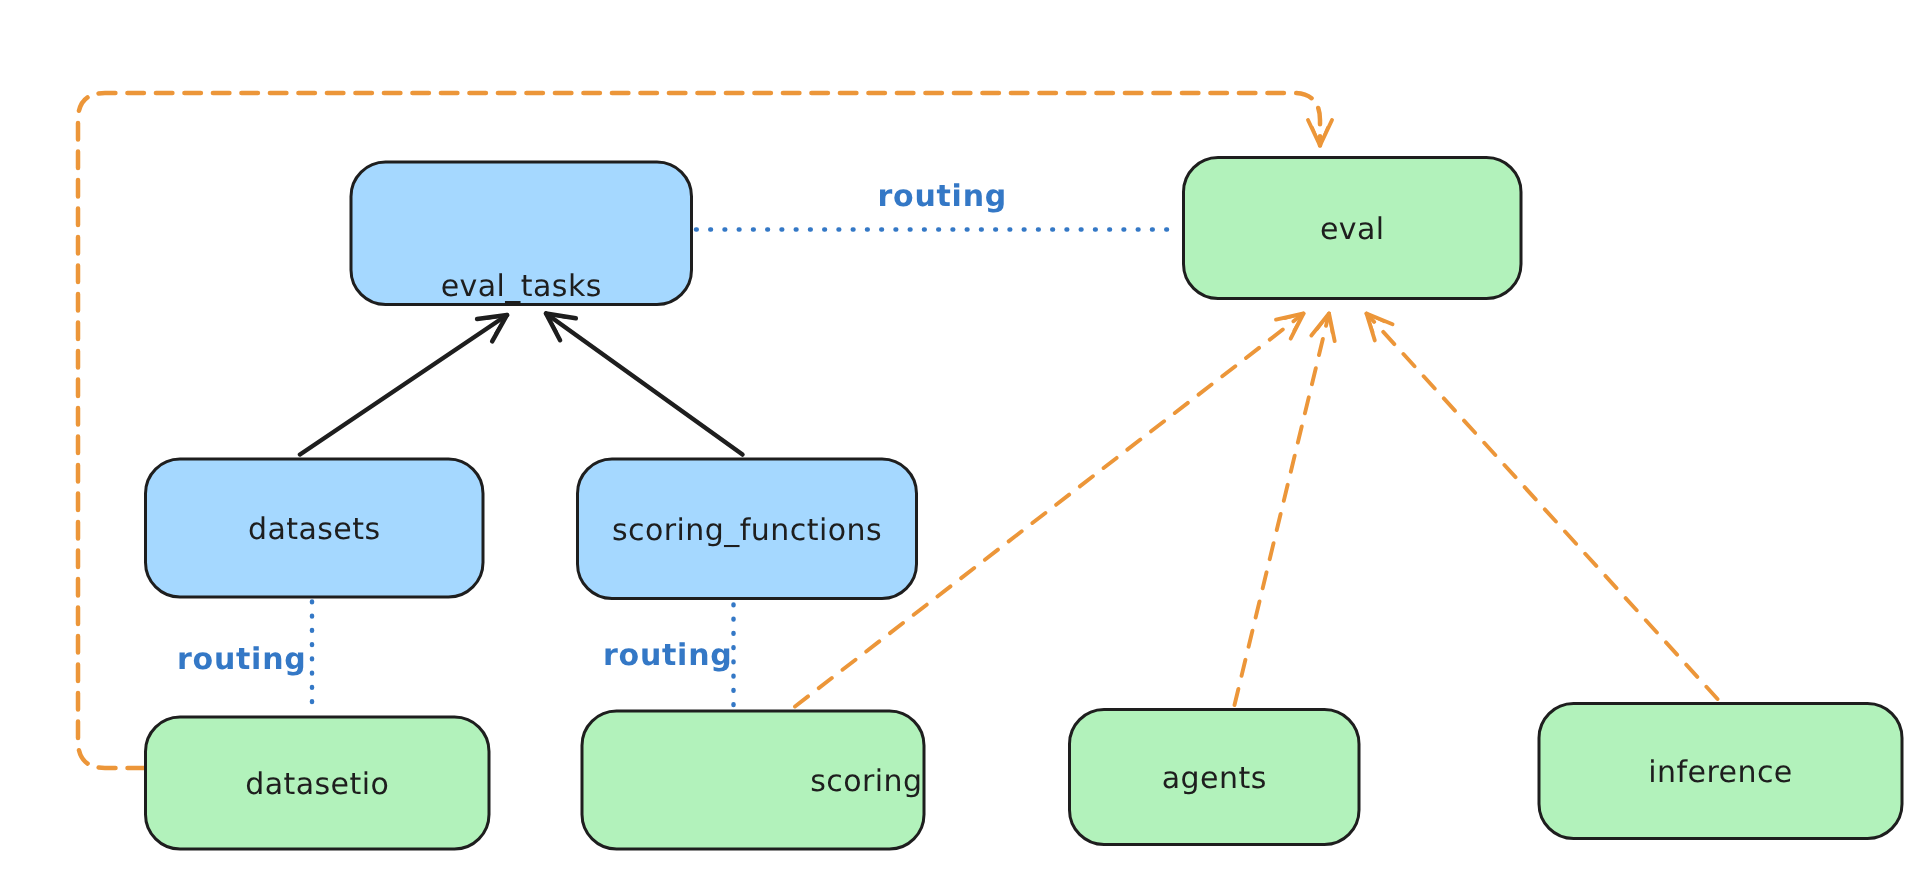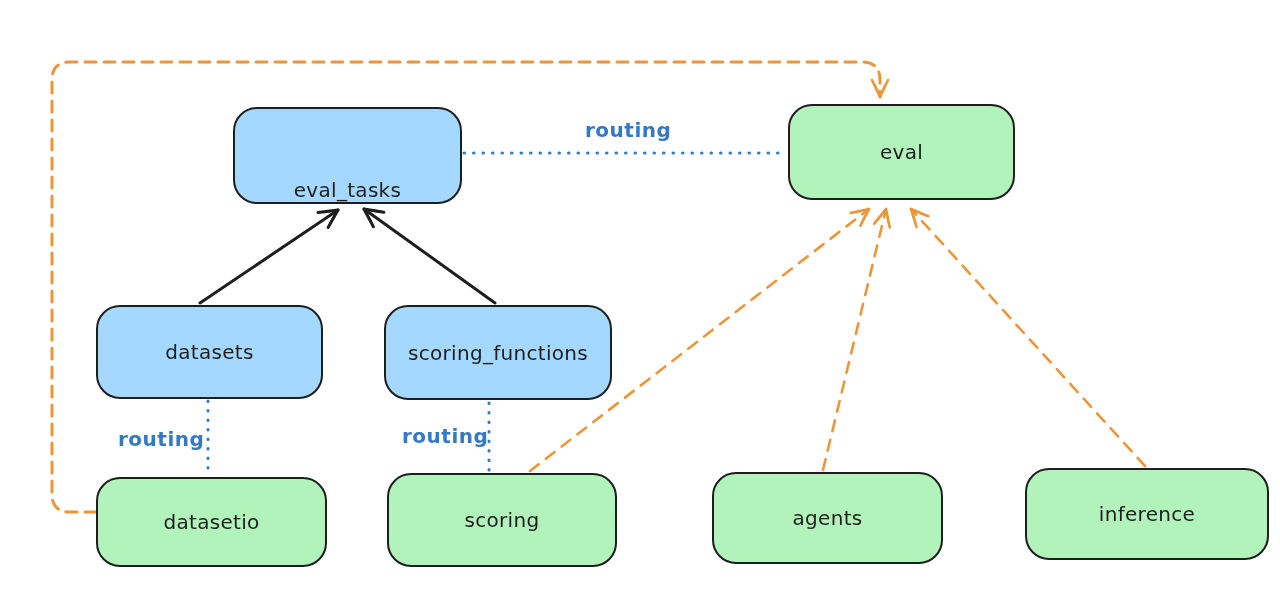--- a/index.html
+++ b/index.html
@@ -89,24 +89,24 @@
   <div class="node api" style="left:96px; top:305px; width:227px; height:94px;">
     <span>datasets</span>
   </div>
 
   <div class="node provider" style="left:788px; top:104px; width:227px; height:96px;">
     <span>eval</span>
   </div>
   <div class="node provider" style="left:96px; top:477px; width:231px; height:90px;">
     <span>datasetio</span>
   </div>
-  <div class="node provider" style="left:387px; top:473px; width:230px; height:94px;">
+  <div class="node provider" style="left:387px; top:473px; width:230px; height:94px;justify-content:flex-end;">
     <span>scoring</span>
   </div>
-  <div class="node provider" style="left:712px; top:472px; width:231px; height:92px;">
+  <div class="node provider" style="left:712px; top:472px; width:195px; height:92px;">
     <span>agents</span>
   </div>
   <div class="node provider" style="left:1025px; top:468px; width:244px; height:92px;">
     <span>inference</span>
   </div>
 
   <div class="edge-label" style="left:585px; top:118px;">routing</div>
   <div class="edge-label" style="left:118px; top:427px;">routing</div>
   <div class="edge-label" style="left:402px; top:424px;">routing</div>
 

